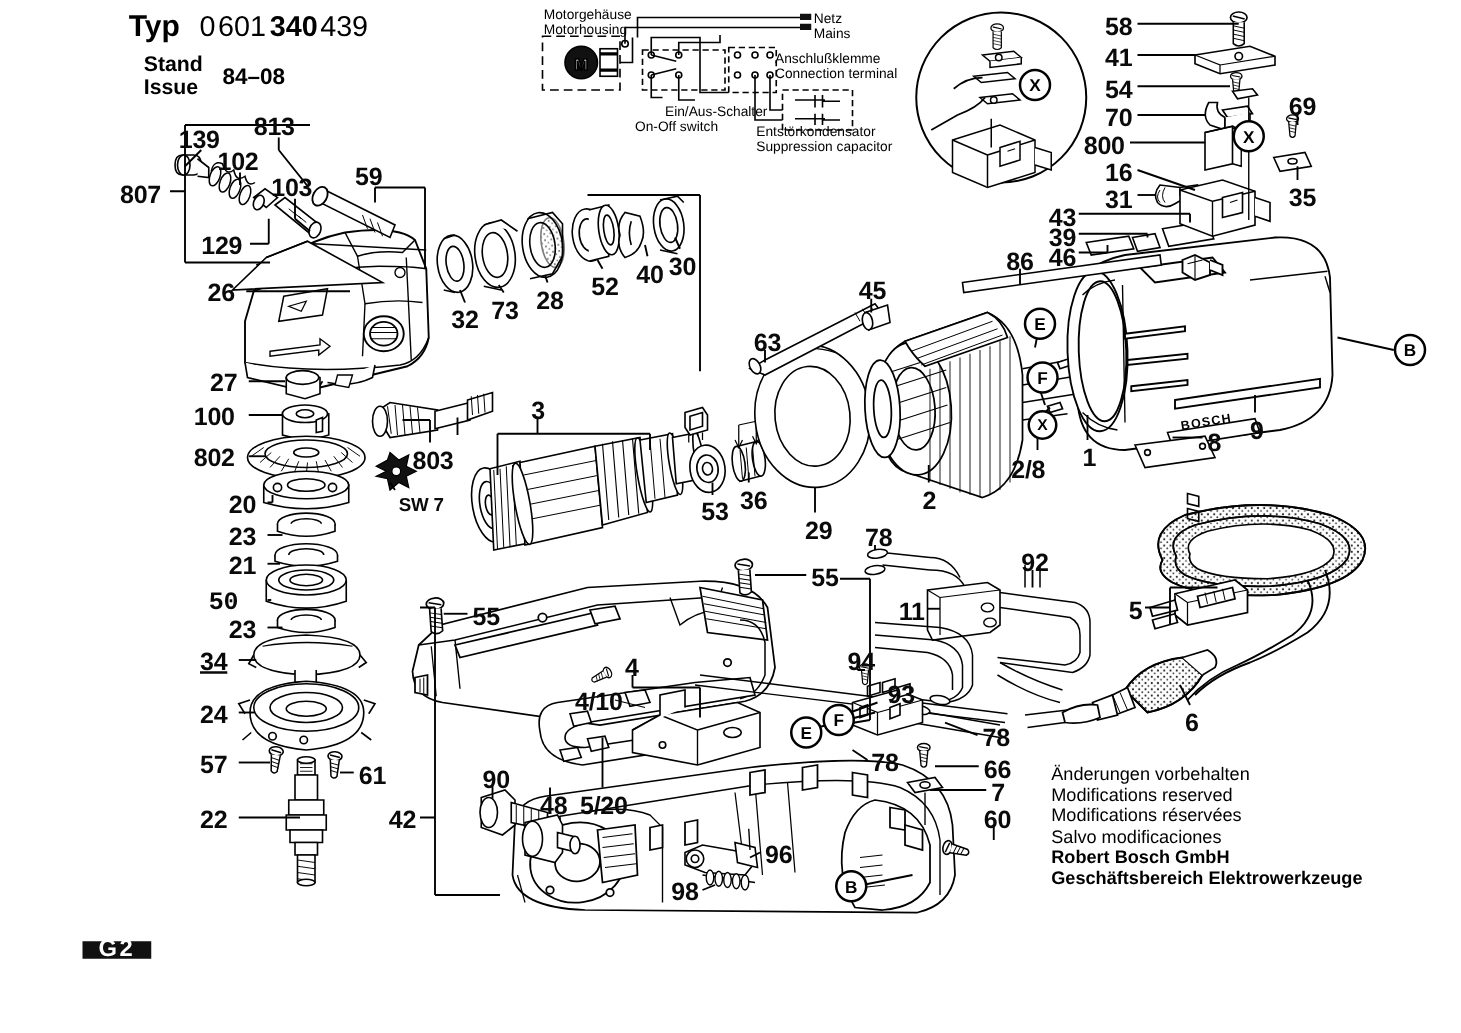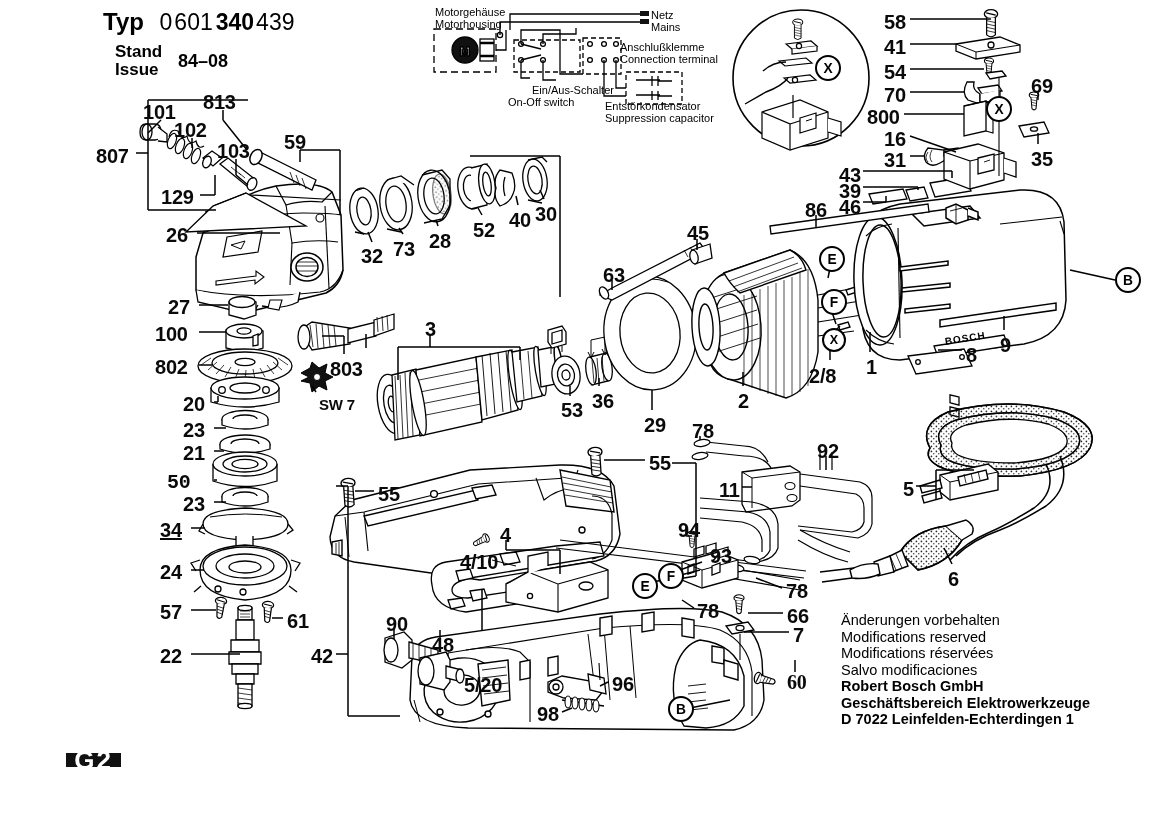--- a/index.html
+++ b/index.html
@@ -837,21 +837,21 @@
       <path d="M832 312 L836 324"></path>
       <path d="M836 330 L840 326"></path>
 
       <path d="M654 582 L700 570"></path>
       <path d="M680 570 L702 562"></path>
     </g>
   </svg>
 
   <div id="callout-layer">
       <div class="lbl num" style="left: 96px; top: 145px;">807</div>
-      <div class="lbl num" style="left: 143px; top: 101px;">101</div>
+      <div class="lbl num" style="left: 143px; top: 101px;">139</div>
       <div class="lbl num" style="left: 174px; top: 119px;">102</div>
       <div class="lbl num" style="left: 203px; top: 91px;">813</div>
       <div class="lbl num" style="left: 217px; top: 140px;">103</div>
       <div class="lbl num" style="left: 161px; top: 186px;">129</div>
       <div class="lbl num" style="left: 166px; top: 224px;">26</div>
       <div class="lbl num" style="left: 284px; top: 131px;">59</div>
       <div class="lbl num" style="left: 361px; top: 245px;">32</div>
       <div class="lbl num" style="left: 393px; top: 238px;">73</div>
       <div class="lbl num" style="left: 429px; top: 230px;">28</div>
       <div class="lbl num" style="left: 473px; top: 219px;">52</div>
@@ -900,26 +900,26 @@
       <div class="lbl num" style="left: 948px; top: 568px;">6</div>
       <div class="lbl num" style="left: 817px; top: 440px;">92</div>
       <div class="lbl num" style="left: 719px; top: 479px;">11</div>
       <div class="lbl num" style="left: 692px; top: 420px;">78</div>
       <div class="lbl num" style="left: 786px; top: 580px;">78</div>
       <div class="lbl num" style="left: 697px; top: 600px;">78</div>
       <div class="lbl num" style="left: 678px; top: 519px;">94</div>
       <div class="lbl num" style="left: 710px; top: 545px;">93</div>
       <div class="lbl num" style="left: 787px; top: 605px;">66</div>
       <div class="lbl num" style="left: 793px; top: 624px;">7</div>
-      <div class="lbl num" style="left: 787px; top: 671px; font-family: Liberation Serif, serif;">60</div>
+      <div class="lbl num" style="left: 787px; top: 645px;">60</div>
       <div class="lbl num" style="left: 378px; top: 483px;">55</div>
       <div class="lbl num" style="left: 649px; top: 452px;">55</div>
       <div class="lbl num" style="left: 500px; top: 524px;">4</div>
       <div class="lbl num" style="left: 460px; top: 551px;">4/10</div>
-      <div class="lbl num" style="left: 464px; top: 634px; margin-top: 40px;">5/20</div>
+      <div class="lbl num" style="left: 464px; top: 634px;">5/20</div>
       <div class="lbl num" style="left: 386px; top: 613px;">90</div>
       <div class="lbl num" style="left: 432px; top: 634px;">48</div>
       <div class="lbl num" style="left: 311px; top: 645px;">42</div>
       <div class="lbl num" style="left: 612px; top: 673px;">96</div>
       <div class="lbl num" style="left: 537px; top: 703px;">98</div>
     </div>
 
   <div id="mark-layer">
       <div class="cmark" style="left: 815px; top: 55px; width: 22px; height: 22px; font-size: 13.75px;">X</div>
       <div class="cmark" style="left: 986px; top: 96px; width: 22px; height: 22px; font-size: 13.75px;">X</div>
@@ -937,18 +937,17 @@
 
   <div id="footer-notes" class="footer" style="left:841px;top:612px;">
       <div>Änderungen vorbehalten</div>
       <div>Modifications reserved</div>
       <div>Modifications réservées</div>
       <div>Salvo modificaciones</div>
     </div>
   <div id="footer-company" class="footer b" style="left:841px;top:678px;">
       <div>Robert Bosch GmbH</div>
       <div>Geschäftsbereich Elektrowerkzeuge</div>
-      <div>D 7022 Leinfelden-Echterdingen 1</div>
     </div>
 
-  <div class="gbox" style="left:66px;top:753px;width:55px;height:14px;font-size:26px;">G2</div>
+  <div class="gbox" style="left:66px;top:753px;width:55px;height:14px;font-size:19px;">G2</div>
 
 </div>
 
 </body></html>

